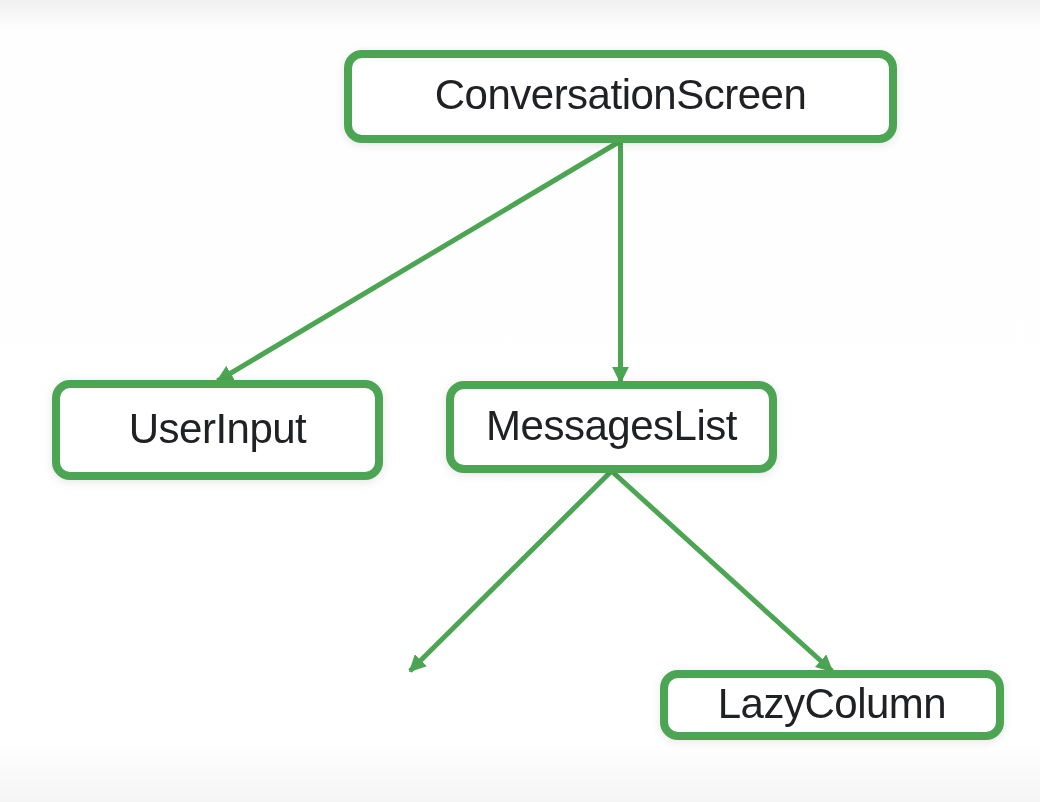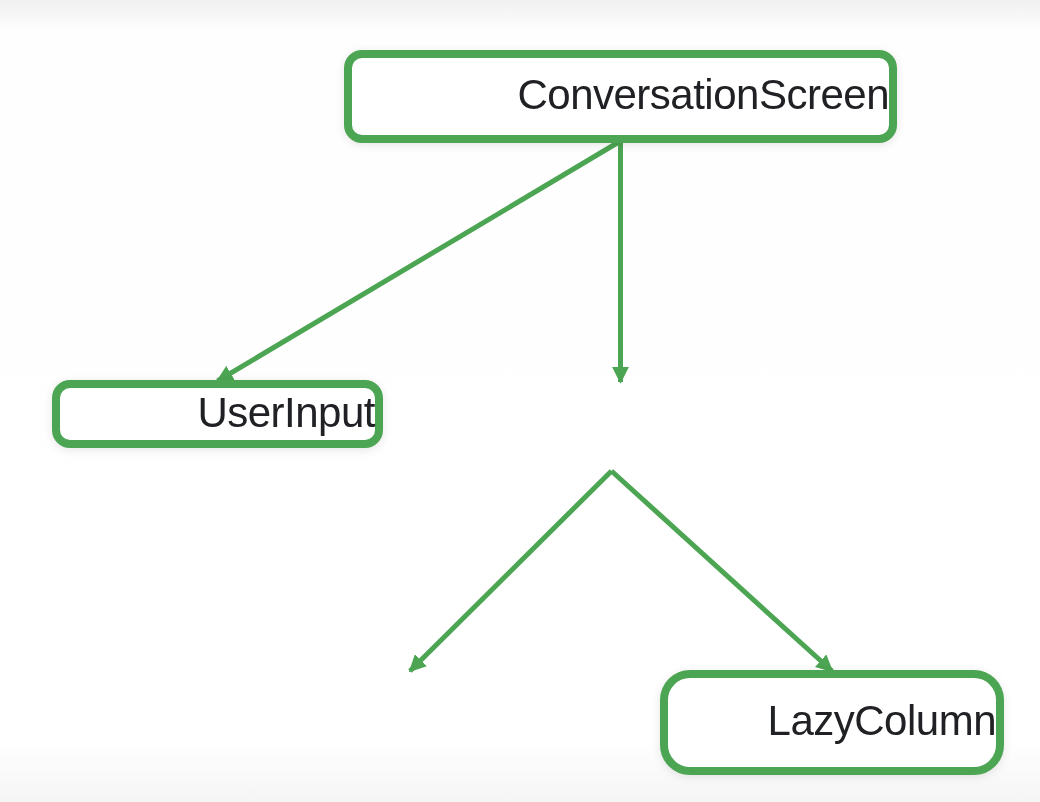--- a/index.html
+++ b/index.html
@@ -25,37 +25,37 @@
   }
   .node {
     position: absolute;
     z-index: 2;
     box-sizing: border-box;
     background: var(--node-fill, #ffffff);
     border: 8px solid var(--accent, #4CA552);
     border-radius: 18px;
     display: flex;
     align-items: center;
-    justify-content: flex-end;
+    justify-content: center;
     box-shadow: 0 2px 10px rgba(0,0,0,0.10);
   }
   .node-label {
     color: var(--text, #202124);
     font-size: 42px;
     line-height: 1;
     letter-spacing: -0.5px;
     white-space: nowrap;
     padding-bottom: 3px;
   }
   
   .node--conversation { left: 344px; top: 50px;  width: 553px; height: 93px; }
-  .node--userinput    { left: 52px;  top: 380px; width: 331px; height: 68px; }
+  .node--userinput    { left: 52px;  top: 380px; width: 331px; height: 100px; }
   .node--messageslist { left: 446px; top: 381px; width: 331px; height: 92px; }
   .node--button       { left: 241px; top: 670px; width: 338px; height: 93px; }
-  .node--lazycolumn   { left: 660px; top: 670px; width: 344px; height: 105px; border-radius: 30px; }
+  .node--lazycolumn   { left: 660px; top: 670px; width: 344px; height: 70px; }
 </style>
 </head>
 <body>
 
 <div class="canvas">
 
   <svg id="edge-layer" xmlns="http://www.w3.org/2000/svg" viewBox="0 0 1040 802">
     <defs>
       <marker id="arrowhead" viewBox="0 0 10 10" refX="9" refY="5" markerWidth="3.4" markerHeight="3.4" orient="auto-start-reverse">
         <path d="M 0 0 L 10 5 L 0 10 z" fill="currentColor"></path>
@@ -70,19 +70,22 @@
   </svg>
 
   <div class="node node--conversation">
     <span class="node-label">ConversationScreen</span>
   </div>
 
   <div class="node node--userinput">
     <span class="node-label">UserInput</span>
   </div>
 
+  <div class="node node--messageslist">
+    <span class="node-label">MessagesList</span>
+  </div>
 
 
   <div class="node node--lazycolumn">
     <span class="node-label">LazyColumn</span>
   </div>
 
 </div>
 
 </body></html>

